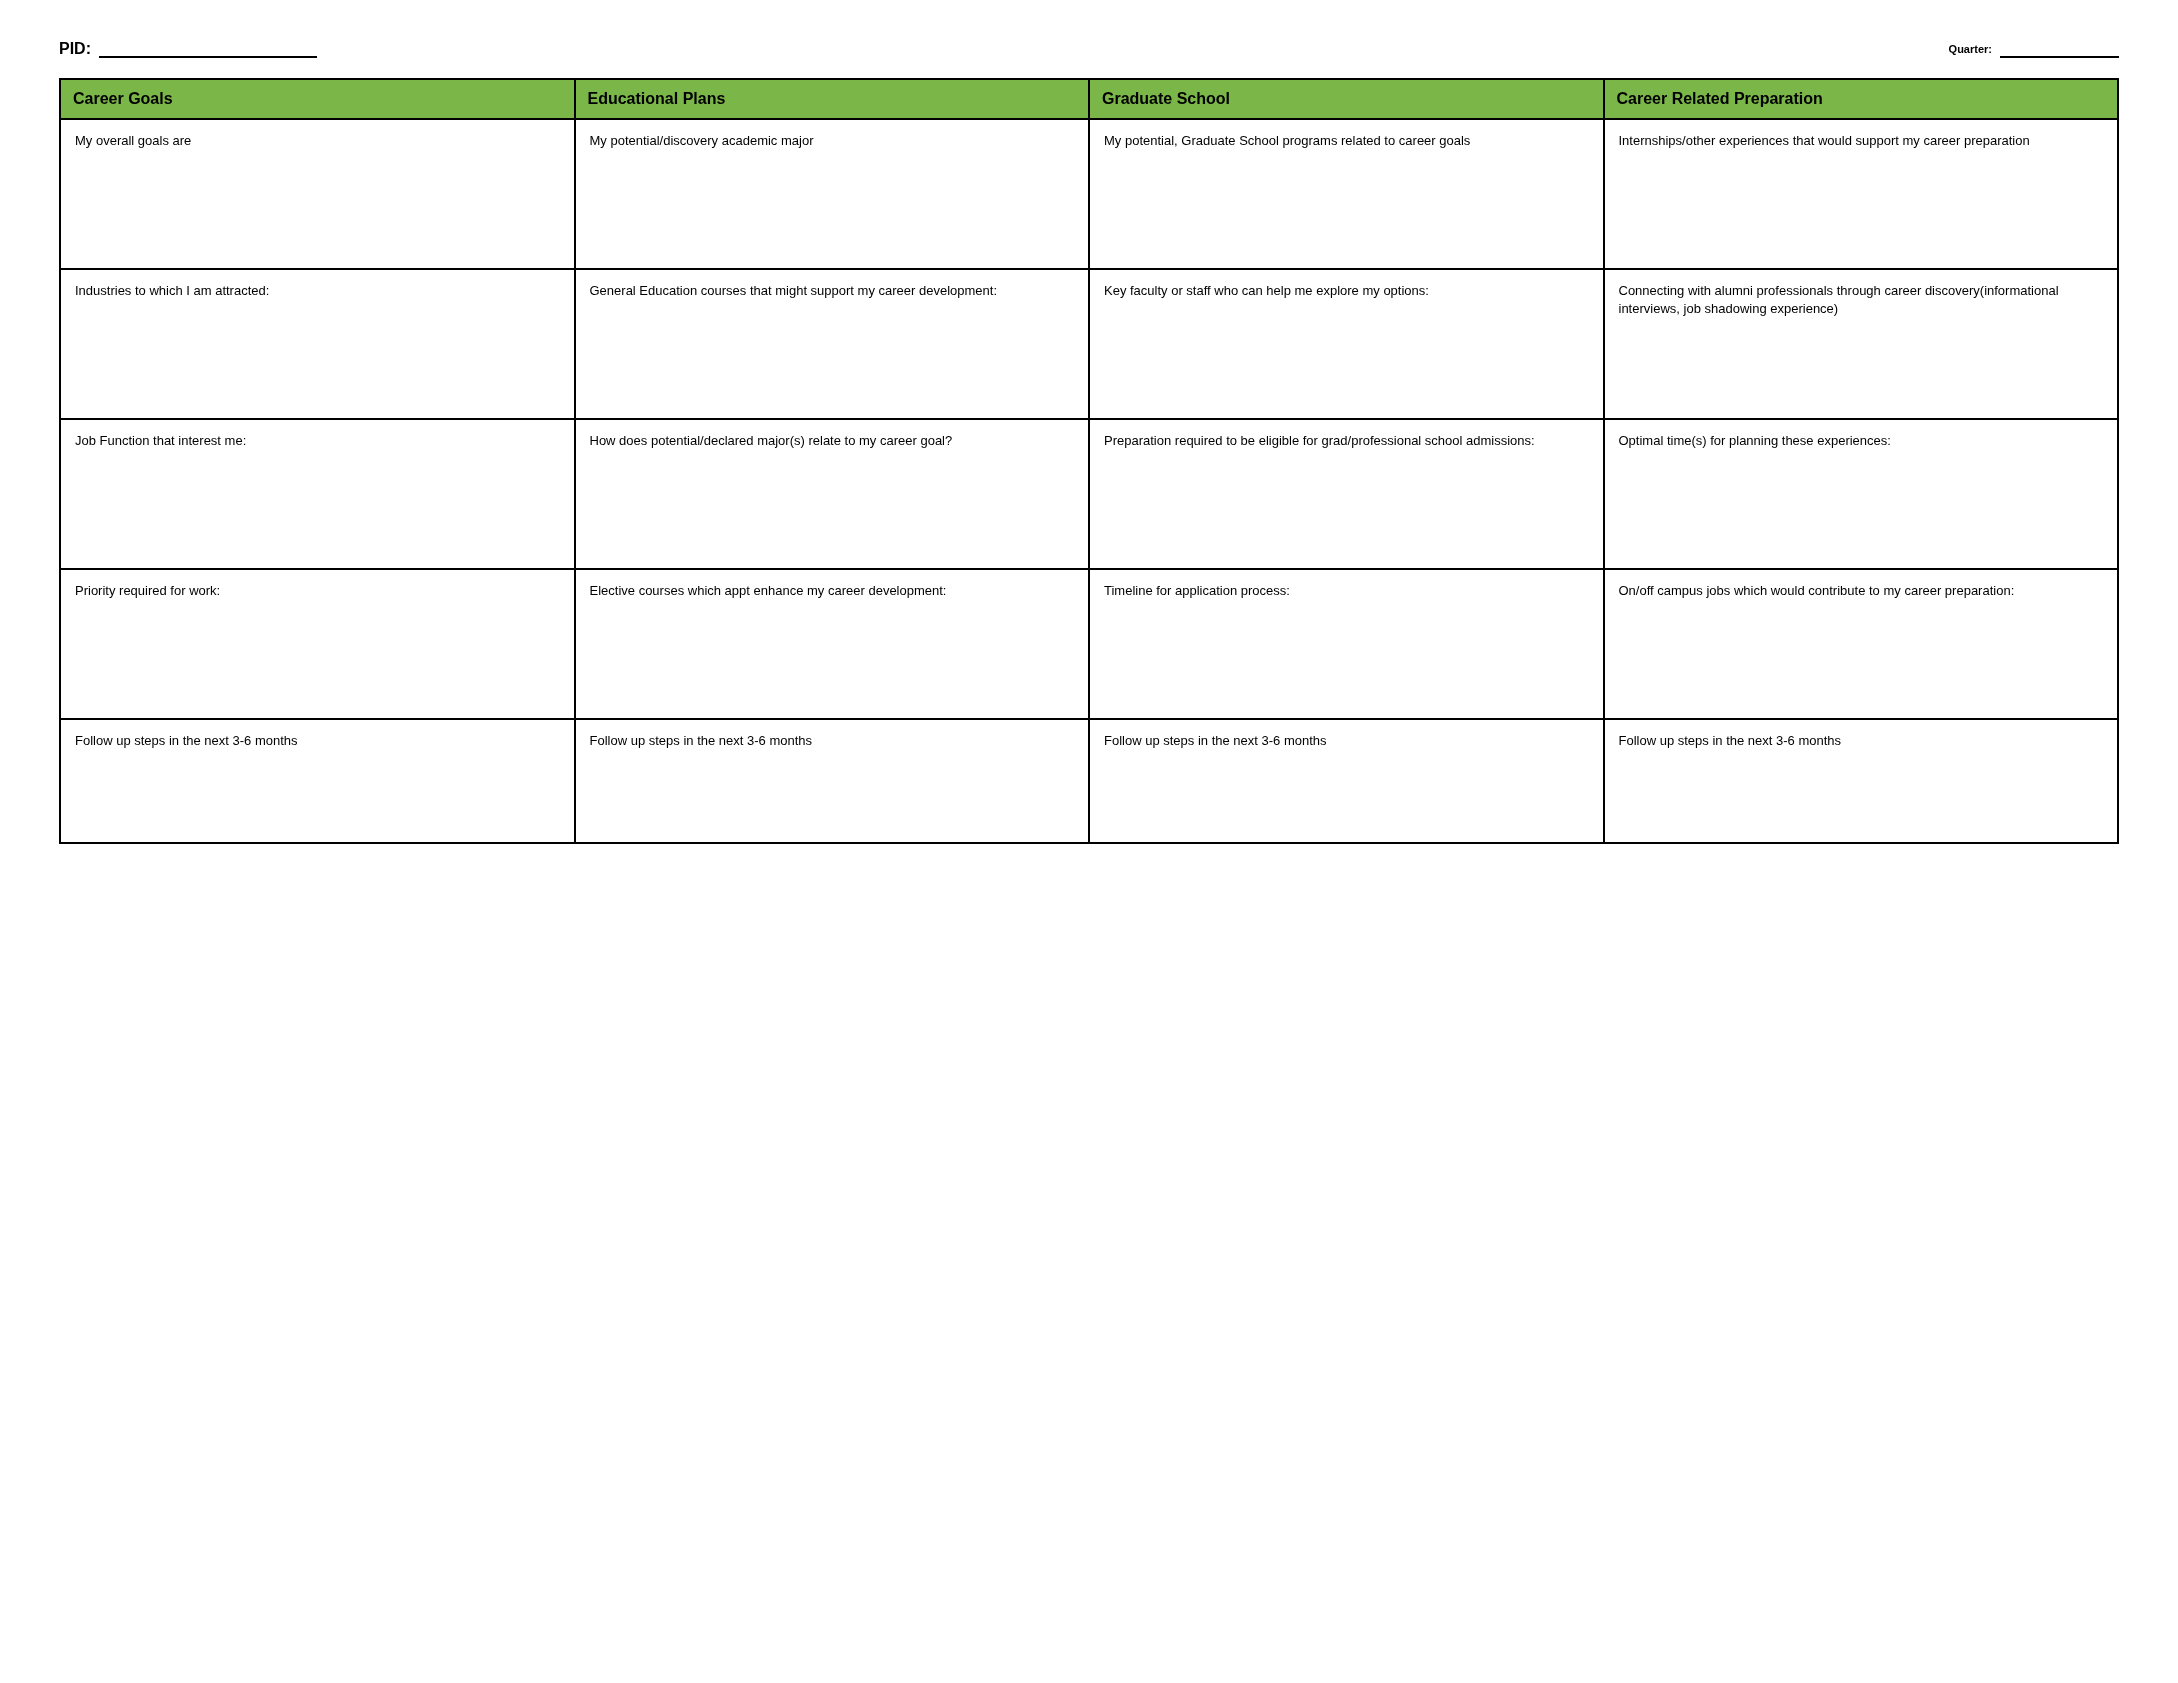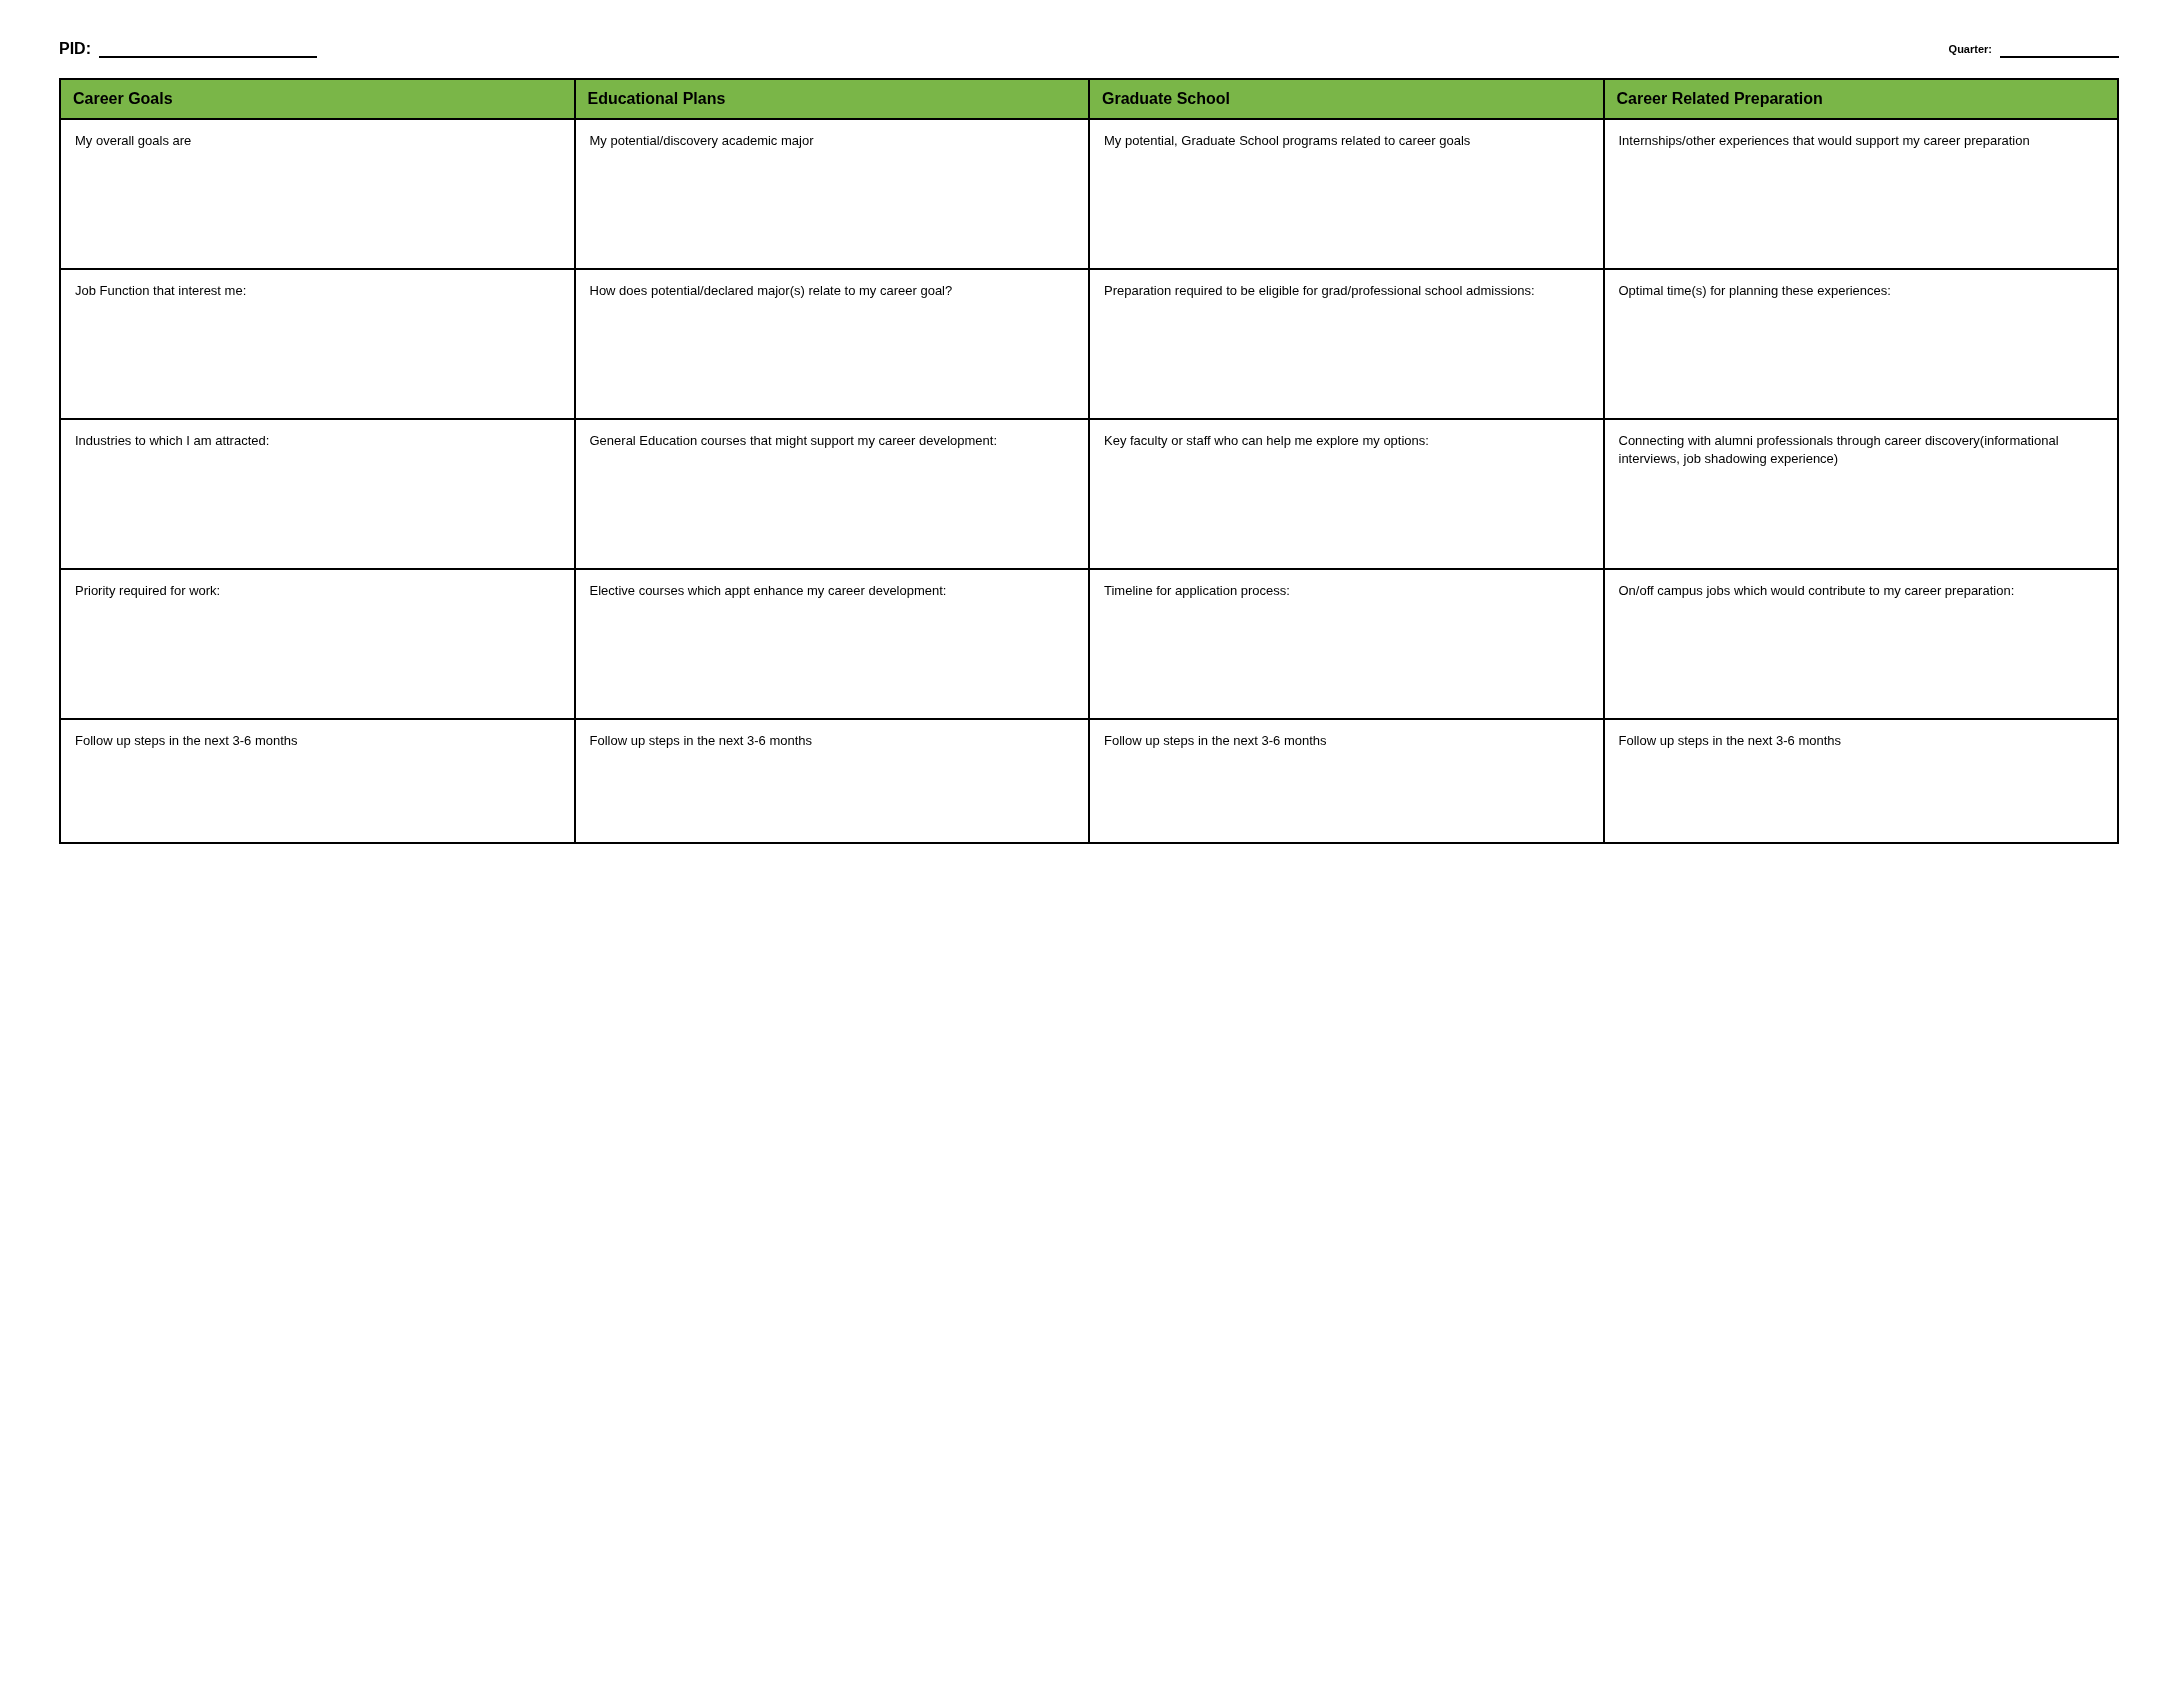--- a/index.html
+++ b/index.html
@@ -202,107 +202,107 @@
               <div class="write-line"></div>
               <div class="write-line"></div>
               <div class="write-line"></div>
             </div>
           </div>
         </td>
       </tr>
       <tr>
         <td>
           <div class="cell-content">
-            <div class="cell-label">Job Function that interest me:</div>
-            <div class="write-lines">
-              <div class="write-line"></div>
-              <div class="write-line"></div>
-              <div class="write-line"></div>
-              <div class="write-line"></div>
-              <div class="write-line"></div>
-            </div>
-          </div>
-        </td>
-        <td>
-          <div class="cell-content">
-            <div class="cell-label">How does potential/declared major(s) relate to my career goal?</div>
-            <div class="write-lines">
-              <div class="write-line"></div>
-              <div class="write-line"></div>
-              <div class="write-line"></div>
-              <div class="write-line"></div>
-              <div class="write-line"></div>
-            </div>
-          </div>
-        </td>
-        <td>
-          <div class="cell-content">
-            <div class="cell-label">Preparation required to be eligible for grad/professional school admissions:</div>
-            <div class="write-lines">
-              <div class="write-line"></div>
-              <div class="write-line"></div>
-              <div class="write-line"></div>
-              <div class="write-line"></div>
-              <div class="write-line"></div>
-            </div>
-          </div>
-        </td>
-        <td>
-          <div class="cell-content">
-            <div class="cell-label">Optimal time(s) for planning these experiences:</div>
+            <div class="cell-label">Industries to which I am attracted:</div>
+            <div class="write-lines">
+              <div class="write-line"></div>
+              <div class="write-line"></div>
+              <div class="write-line"></div>
+              <div class="write-line"></div>
+              <div class="write-line"></div>
+            </div>
+          </div>
+        </td>
+        <td>
+          <div class="cell-content">
+            <div class="cell-label">General Education courses that might support my career development:</div>
+            <div class="write-lines">
+              <div class="write-line"></div>
+              <div class="write-line"></div>
+              <div class="write-line"></div>
+              <div class="write-line"></div>
+              <div class="write-line"></div>
+            </div>
+          </div>
+        </td>
+        <td>
+          <div class="cell-content">
+            <div class="cell-label">Key faculty or staff who can help me explore my options:</div>
+            <div class="write-lines">
+              <div class="write-line"></div>
+              <div class="write-line"></div>
+              <div class="write-line"></div>
+              <div class="write-line"></div>
+              <div class="write-line"></div>
+            </div>
+          </div>
+        </td>
+        <td>
+          <div class="cell-content">
+            <div class="cell-label">Connecting with alumni professionals through career discovery(informational interviews, job shadowing experience)</div>
             <div class="write-lines">
               <div class="write-line"></div>
               <div class="write-line"></div>
               <div class="write-line"></div>
               <div class="write-line"></div>
               <div class="write-line"></div>
             </div>
           </div>
         </td>
       </tr>
       <tr>
         <td>
           <div class="cell-content">
-            <div class="cell-label">Industries to which I am attracted:</div>
-            <div class="write-lines">
-              <div class="write-line"></div>
-              <div class="write-line"></div>
-              <div class="write-line"></div>
-              <div class="write-line"></div>
-              <div class="write-line"></div>
-            </div>
-          </div>
-        </td>
-        <td>
-          <div class="cell-content">
-            <div class="cell-label">General Education courses that might support my career development:</div>
-            <div class="write-lines">
-              <div class="write-line"></div>
-              <div class="write-line"></div>
-              <div class="write-line"></div>
-              <div class="write-line"></div>
-              <div class="write-line"></div>
-            </div>
-          </div>
-        </td>
-        <td>
-          <div class="cell-content">
-            <div class="cell-label">Key faculty or staff who can help me explore my options:</div>
-            <div class="write-lines">
-              <div class="write-line"></div>
-              <div class="write-line"></div>
-              <div class="write-line"></div>
-              <div class="write-line"></div>
-              <div class="write-line"></div>
-            </div>
-          </div>
-        </td>
-        <td>
-          <div class="cell-content">
-            <div class="cell-label">Connecting with alumni professionals through career discovery(informational interviews, job shadowing experience)</div>
+            <div class="cell-label">Job Function that interest me:</div>
+            <div class="write-lines">
+              <div class="write-line"></div>
+              <div class="write-line"></div>
+              <div class="write-line"></div>
+              <div class="write-line"></div>
+              <div class="write-line"></div>
+            </div>
+          </div>
+        </td>
+        <td>
+          <div class="cell-content">
+            <div class="cell-label">How does potential/declared major(s) relate to my career goal?</div>
+            <div class="write-lines">
+              <div class="write-line"></div>
+              <div class="write-line"></div>
+              <div class="write-line"></div>
+              <div class="write-line"></div>
+              <div class="write-line"></div>
+            </div>
+          </div>
+        </td>
+        <td>
+          <div class="cell-content">
+            <div class="cell-label">Preparation required to be eligible for grad/professional school admissions:</div>
+            <div class="write-lines">
+              <div class="write-line"></div>
+              <div class="write-line"></div>
+              <div class="write-line"></div>
+              <div class="write-line"></div>
+              <div class="write-line"></div>
+            </div>
+          </div>
+        </td>
+        <td>
+          <div class="cell-content">
+            <div class="cell-label">Optimal time(s) for planning these experiences:</div>
             <div class="write-lines">
               <div class="write-line"></div>
               <div class="write-line"></div>
               <div class="write-line"></div>
               <div class="write-line"></div>
               <div class="write-line"></div>
             </div>
           </div>
         </td>
       </tr>

